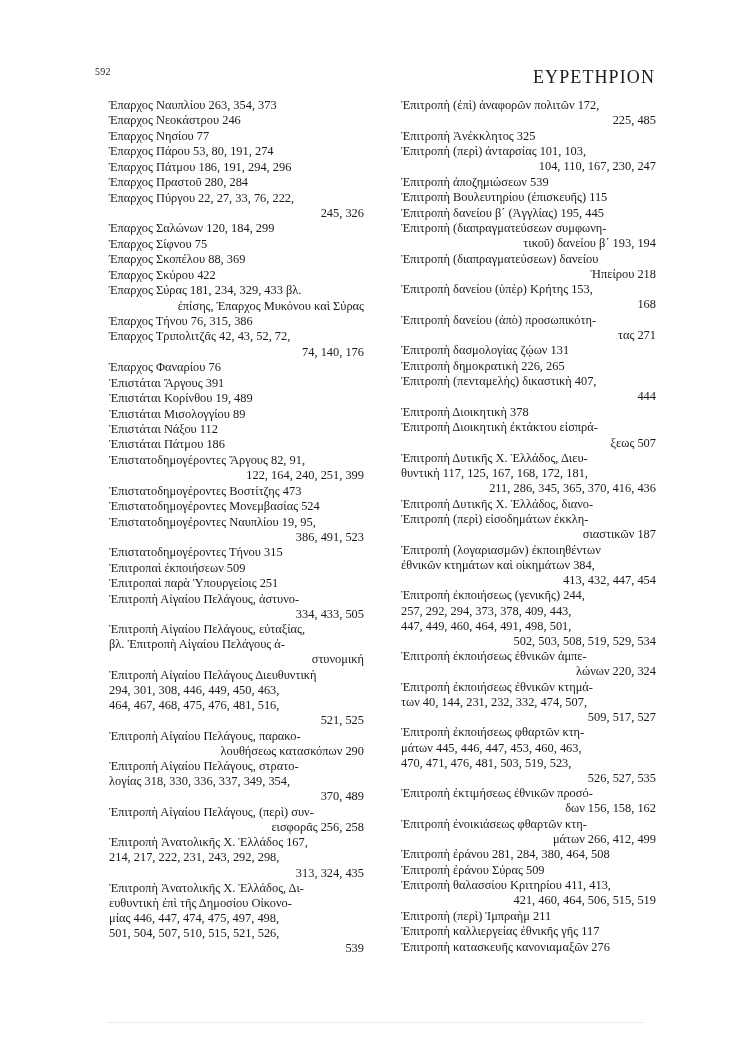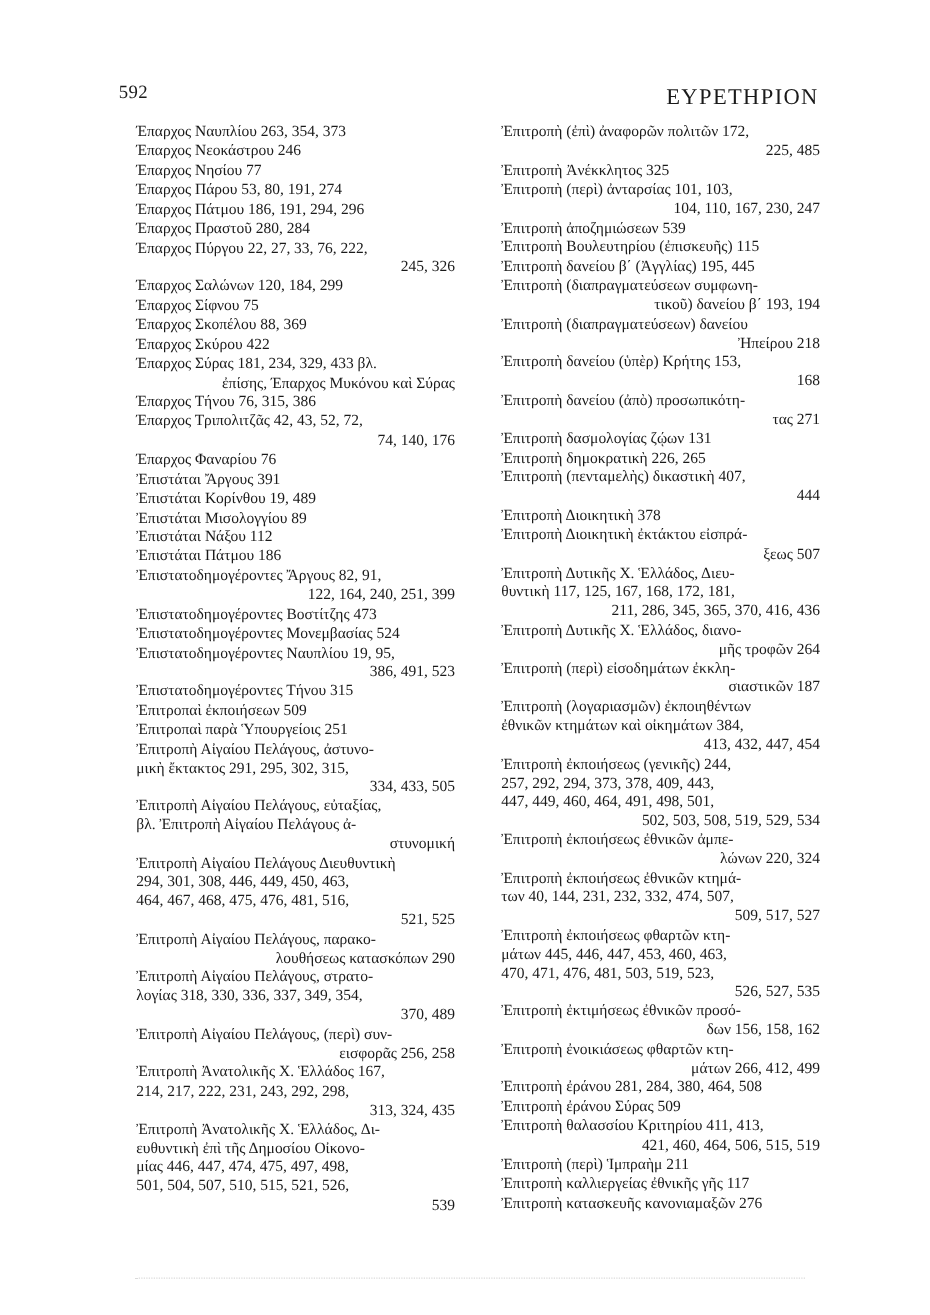--- a/index.html
+++ b/index.html
@@ -25,21 +25,21 @@
     position: absolute;
     top: 66px;
     left: 95px;
     width: 560px;
     height: 18px;
   }
   .folio {
     position: absolute;
     left: 0;
     top: 0;
-    font-size: 15px;
+    font-size: 10px;
     letter-spacing: 0.3px;
   }
   .running-head {
     position: absolute;
     left: 0;
     top: 1px;
     width: 560px;
     text-align: right;
     font-size: 18px;
     letter-spacing: 1.1px;
@@ -186,21 +186,20 @@
           <span class="ln">Ἐπιστατοδημογέροντες Τήνου 315</span>
         </div>
         <div class="entry">
           <span class="ln">Ἐπιτροπαὶ ἐκποιήσεων 509</span>
         </div>
         <div class="entry">
           <span class="ln">Ἐπιτροπαὶ παρὰ Ὑπουργείοις 251</span>
         </div>
         <div class="entry just">
           <span class="ln">Ἐπιτροπὴ Αἰγαίου Πελάγους, ἀστυνο-</span>
-          <span class="cont j">μικὴ ἔκτακτος 291, 295, 302, 315,</span>
           <span class="cont last">334, 433, 505</span>
         </div>
         <div class="entry just">
           <span class="ln">Ἐπιτροπὴ Αἰγαίου Πελάγους, εὐταξίας,</span>
           <span class="cont j">βλ. Ἐπιτροπὴ Αἰγαίου Πελάγους ἀ-</span>
           <span class="cont last">στυνομική</span>
         </div>
         <div class="entry just">
           <span class="ln">Ἐπιτροπὴ Αἰγαίου Πελάγους Διευθυντικὴ</span>
           <span class="cont j">294, 301, 308, 446, 449, 450, 463,</span>
@@ -287,21 +286,20 @@
           <span class="ln">Ἐπιτροπὴ Διοικητικὴ ἐκτάκτου εἰσπρά-</span>
           <span class="cont last">ξεως 507</span>
         </div>
         <div class="entry just">
           <span class="ln">Ἐπιτροπὴ Δυτικῆς Χ. Ἑλλάδος, Διευ-</span>
           <span class="cont j">θυντικὴ 117, 125, 167, 168, 172, 181,</span>
           <span class="cont last">211, 286, 345, 365, 370, 416, 436</span>
         </div>
         <div class="entry just">
           <span class="ln">Ἐπιτροπὴ Δυτικῆς Χ. Ἑλλάδος, διανο-</span>
-          <span class="cont last">μῆς τροφῶν 264</span>
         </div>
         <div class="entry just">
           <span class="ln">Ἐπιτροπὴ (περὶ) εἰσοδημάτων ἐκκλη-</span>
           <span class="cont last">σιαστικῶν 187</span>
         </div>
         <div class="entry just">
           <span class="ln">Ἐπιτροπὴ (λογαριασμῶν) ἐκποιηθέντων</span>
           <span class="cont j">ἐθνικῶν κτημάτων καὶ οἰκημάτων 384,</span>
           <span class="cont last">413, 432, 447, 454</span>
         </div>

